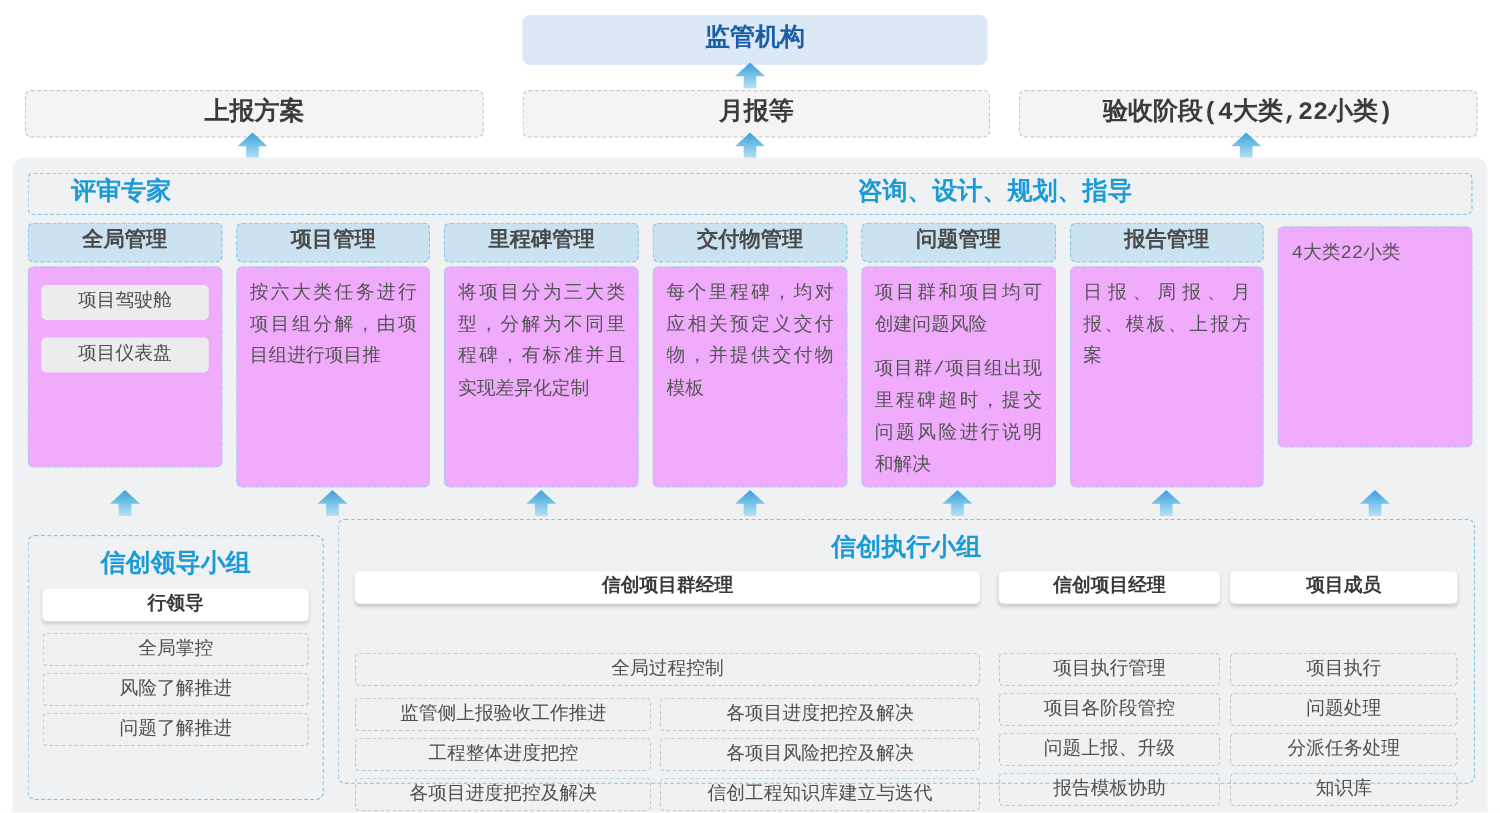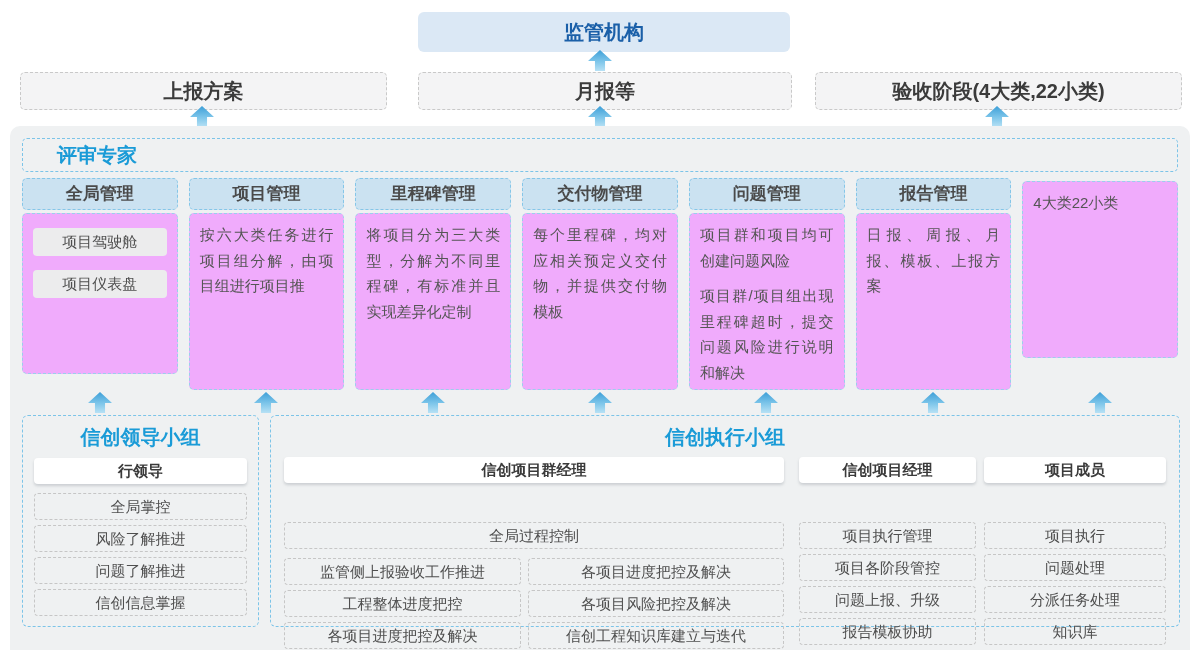--- a/index.html
+++ b/index.html
@@ -1,16 +1,16 @@
 <!DOCTYPE html>
 <html><head>
 <meta charset="utf-8">
 <style>
   html,body{margin:0;padding:0;background:#ffffff;font-family:"Liberation Sans","DejaVu Sans",sans-serif;}
-  .canvas{position:relative;width:1200px;height:650px;background:#ffffff;overflow:hidden;}
+  .canvas{position:relative;width:1200px;height:650px;background:#ffffff;overflow:hidden;font-family:Liberation Mono, monospace;}
 
   
   .regulator{position:absolute;left:418px;top:12px;width:372px;height:40px;background:#dbe8f5;border-radius:6px;
     color:#1a5fa8;font-weight:bold;font-size:20px;line-height:40px;text-align:center;}
 
   
   .report-box{position:absolute;top:72px;height:36px;background:#f4f4f5;border:1px dashed #c9c9c9;border-radius:5px;
     color:#3b3b3b;font-weight:bold;font-size:20px;line-height:36px;text-align:center;}
   .rb1{left:20px;width:365px;}
   .rb2{left:418px;width:372px;}
@@ -37,21 +37,21 @@
     text-align:center;font-weight:bold;font-size:17px;color:#4a4a4a;}
   .col-body{margin-top:3px;height:159px;background:#f0abfc;border:1px dashed #9ad0ec;border-radius:5px;
     padding:8px 10px;font-size:15px;color:#555555;line-height:1.7;text-align:justify;overflow:hidden;}
   .col-body p{margin:0 0 10px 0;}
   .col-body-plain{padding:8px 10px 8px 12px;}
   .mini{height:28px;line-height:28px;background:#ececed;border-radius:4px;margin:14px 10px 0 10px;
     text-align:center;font-size:15px;color:#4f4f4f;}
 
   
   .group-box{position:absolute;border:1px dashed #7cc4e8;border-radius:6px;}
-  .leader{left:12px;top:289px;width:235px;height:210px;}
+  .leader{left:12px;top:302px;width:235px;height:210px;}
   .exec{left:260px;top:289px;width:908px;height:210px;}
   .group-title{margin-top:8px;text-align:center;color:#1a9bd7;font-weight:bold;font-size:20px;}
   .role{height:26px;line-height:26px;background:#ffffff;border-radius:4px;
     box-shadow:0 2px 3px rgba(110,120,130,0.28);font-weight:bold;font-size:15px;color:#3a3a3a;text-align:center;}
   .ditem{height:25px;line-height:25px;border:1px dashed #c6c6c6;border-radius:4px;
     text-align:center;font-size:15px;color:#4f4f4f;background:transparent;}
   .leader .role{margin:7px 11px 0 11px;}
   .leader-items{margin:9px 11px 0 11px;display:flex;flex-direction:column;gap:5px;}
 
   .subcol{position:absolute;top:41px;display:flex;flex-direction:column;gap:30px;}
@@ -75,20 +75,21 @@
   <div class="report-box rb3">验收阶段(4大类,22小类)</div>
 
   <div class="arrow" style="left:190px;top:106px;"></div>
   <div class="arrow" style="left:588px;top:106px;"></div>
   <div class="arrow" style="left:985px;top:106px;"></div>
 
   <div class="main">
 
     <div class="band">
       <span class="blue-label lbl-left">评审专家</span>
+      <span class="blue-label lbl-right">咨询、设计、规划、指导</span>
     </div>
 
     <div class="cols">
 
       <div class="col">
         <div class="col-head">全局管理</div>
         <div class="col-body col-body-plain" style="padding:0;">
           <div class="mini">项目驾驶舱</div>
           <div class="mini">项目仪表盘</div>
         </div>
@@ -127,21 +128,20 @@
       </div>
     </div>
 
     <div class="group-box leader">
       <div class="group-title">信创领导小组</div>
       <div class="role">行领导</div>
       <div class="leader-items">
         <div class="ditem">全局掌控</div>
         <div class="ditem">风险了解推进</div>
         <div class="ditem">问题了解推进</div>
-        <div class="ditem">信创信息掌握</div>
       </div>
     </div>
 
     <div class="group-box exec">
       <div class="group-title">信创执行小组</div>
 
       <div class="subcol pgm">
         <div class="role">信创项目群经理</div>
         <div class="stack" style="margin-top:9px;gap:0;">
           <div class="ditem">全局过程控制</div>

